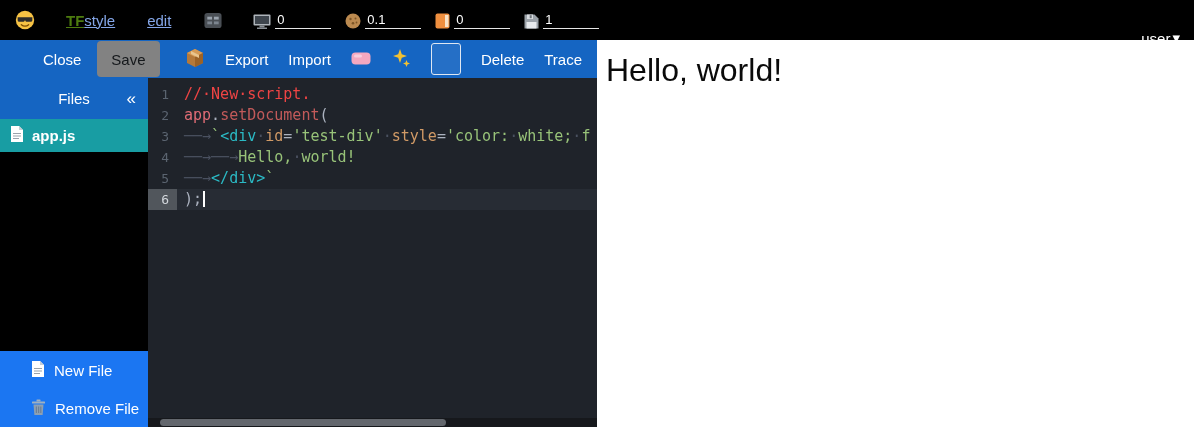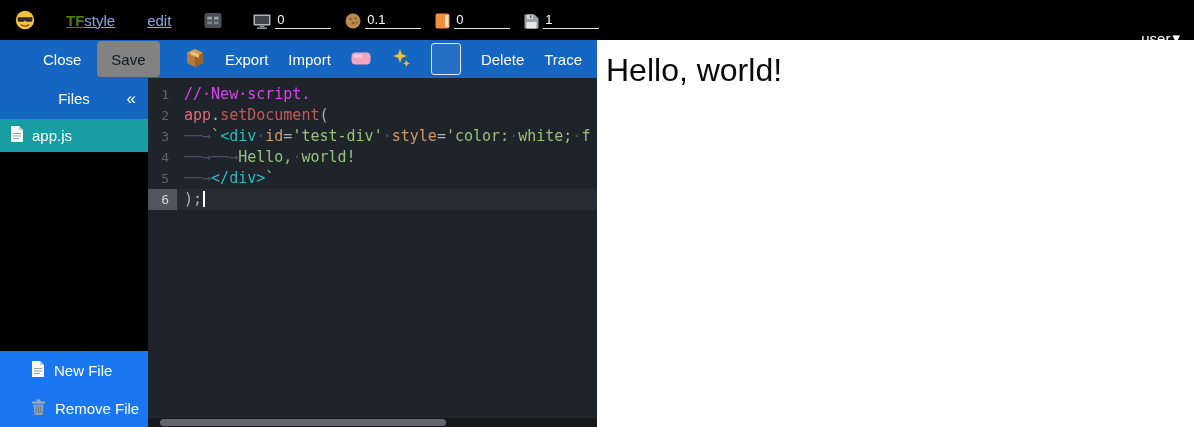--- a/index.html
+++ b/index.html
@@ -56,21 +56,21 @@
     background:#000; display:flex; flex-direction:column; color:#fff;
   }
   .files-header {
     height:41px; flex:none; background:#1565c2; position:relative;
     display:flex; align-items:center; justify-content:center; font-size:15px;
   }
   .collapse { position:absolute; right:12px; top:0; height:100%; font-size:17px; color:#fff; }
   .file-item {
     height:33px; flex:none; background:#189da3;
     display:flex; align-items:center; gap:8px; padding-left:10px;
-    font-size:15px; font-weight:400;
+    font-size:15px; font-weight:700;
   }
   .sb-spacer { flex:1; background:#000; }
   .sb-action {
     height:38px; flex:none; background:#1b76f2;
     display:flex; align-items:center; gap:9px; padding-left:31px; font-size:15px;
   }
 
   
   .editor {
     position:absolute; top:78px; left:148px; width:449px; bottom:0;
@@ -82,21 +82,21 @@
     height:21px; line-height:21px; text-align:right; padding-right:8px;
     color:#5b6470; font-family:"DejaVu Sans Mono", monospace; font-size:13px;
   }
   .ln.active { background:#51565c; color:#d3d7dc; }
   .code-col { flex:1; overflow:hidden; }
   .cl {
     height:21px; line-height:21px; padding-left:7px; white-space:pre;
     font-family:"DejaVu Sans Mono", monospace; font-size:15px; color:#abb2bf;
   }
   .cl.active { background:#272c34; }
-  .tok-comment { color:#d946ef;text-align:center; }
+  .tok-comment { color:#ef4444;text-align:center; }
   .tok-red     { color:#e06c75; }
   .tok-red2    { color:#c25a5a; }
   .tok-fg      { color:#abb2bf; }
   .tok-tag     { color:#2bbac5; }
   .tok-attr    { color:#d19a66; }
   .tok-str     { color:#98c379; }
   .tok-dot     { color:#4a5160; }
   .tok-tab     { color:#4a5160; }
   .caret {
     display:inline-block; width:2px; height:16px; background:#fff;

